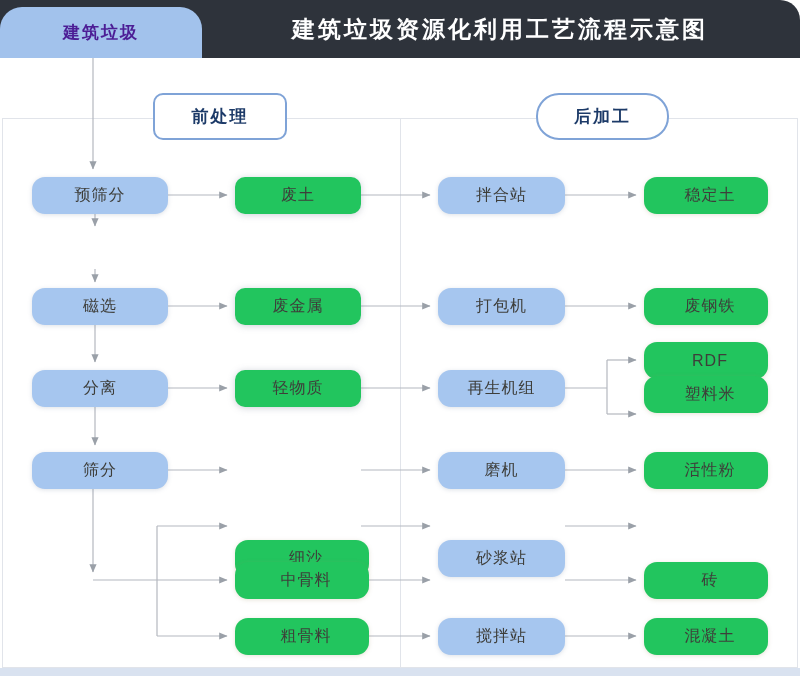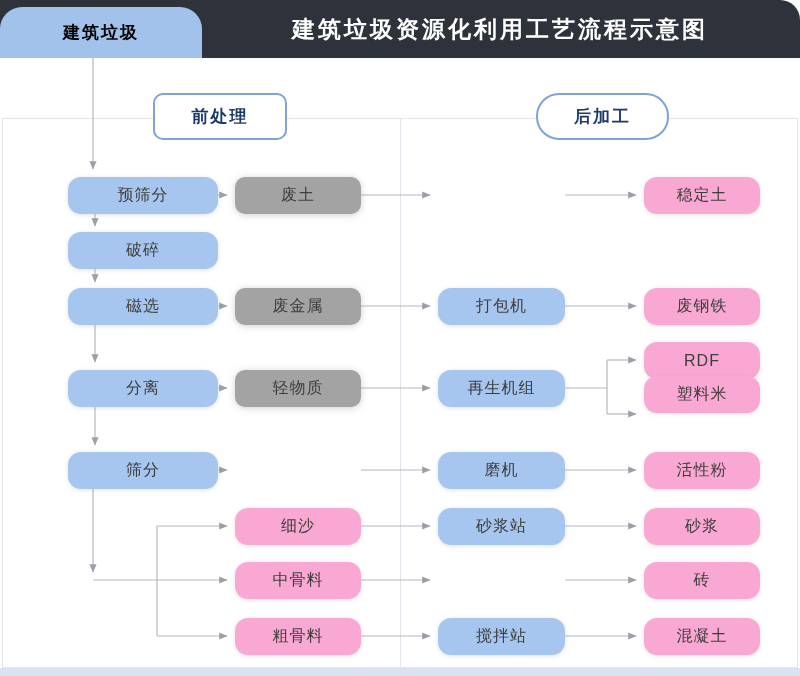--- a/index.html
+++ b/index.html
@@ -7,21 +7,21 @@
           font-family:"Liberation Sans","DejaVu Sans",sans-serif;}
 
   
   .titlebar{position:absolute;left:0;top:0;width:800px;height:58px;background:#2e333b;
             border-radius:0 20px 0 0;}
   .titlebar .title{position:absolute;left:200px;right:0;top:0;height:58px;
             display:flex;align-items:center;justify-content:center;
             color:#ffffff;font-size:23px;font-weight:bold;letter-spacing:3px;}
   .tab{position:absolute;left:0;top:7px;width:202px;height:51px;background:#a2c2ec;
        border-radius:22px 22px 0 0;display:flex;align-items:center;justify-content:center;
-       color:#000000;font-size:17px;font-weight:bold;letter-spacing:2px;}
+       color:#4c1d95;font-size:17px;font-weight:bold;letter-spacing:2px;}
 
   
   .frame{position:absolute;left:2px;right:2px;top:118px;bottom:8px;
          border:1px solid #e1e4ea;z-index:0;}
   .divider{position:absolute;left:400px;top:118px;bottom:8px;width:1px;background:#e1e4ea;z-index:0;}
   .footer{position:absolute;left:0;bottom:0;width:800px;height:8px;background:#d9e2f0;z-index:3;}
 
   
   .section{position:absolute;top:93px;height:43px;background:#ffffff;
            border:2px solid #7fa3d7;border-radius:10px;z-index:2;
@@ -31,29 +31,29 @@
   .sec-post{left:536px;width:129px;border-radius:23px;}
 
   
   svg.connectors{position:absolute;left:0;top:0;z-index:1;}
 
   
   .node{position:absolute;height:37px;z-index:2;border-radius:13px;
         display:flex;align-items:center;justify-content:center;
         font-size:16px;font-weight:500;color:#3e3e3a;letter-spacing:1px;}
   .blue{background:#a6c6ef;box-shadow:0 1px 4px rgba(120,135,160,.25);}
-  .yellow{background:#f9a8d4;box-shadow:0 1px 4px rgba(160,145,100,.25);}
-  .white{background:#a3a3a3;border-radius:10px;box-shadow:0 1px 7px rgba(110,120,140,.35);}
-  .c1{left:32px;width:150px;margin-left:36px;}
+  .yellow{background:#22c55e;box-shadow:0 1px 4px rgba(160,145,100,.25);padding-left:8px;}
+  .white{background:#22c55e;border-radius:10px;box-shadow:0 1px 7px rgba(110,120,140,.35);}
+  .c1{left:32px;width:136px;}
   .c2{left:235px;width:126px;}
   .c3{left:438px;width:127px;}
   .c4{left:644px;width:116px;}
   .r1{top:177px;} .r2{top:232px;} .r3{top:288px;text-align:center;}
   .r-rdf{top:342px;} .r4{top:370px;} .r-sl{top:376px;}
-  .r5{top:452px;} .r6{top:508px;} .r7{top:562px;} .r8{top:618px;}
+  .r5{top:452px;} .r6{top:540px;} .r7{top:562px;} .r8{top:618px;}
 </style>
 </head>
 <body>
 
 <div class="screen">
 
   <div class="titlebar">
     <div class="title">建筑垃圾资源化利用工艺流程示意图</div>
   </div>
   <div class="tab">建筑垃圾</div>
@@ -106,40 +106,39 @@
       <path d="M565 636 H 636" marker-end="url(#arw)"></path>
 
       <path d="M565 388 H 607"></path>
       <path d="M607 360 V 414"></path>
       <path d="M607 360 H 636" marker-end="url(#arw)"></path>
       <path d="M607 414 H 636" marker-end="url(#arw)"></path>
     </g>
   </svg>
 
   <div class="node blue c1 r1">预筛分</div>
-  <div class="node blue c1 r2">破碎</div>
   <div class="node blue c1 r3">磁选</div>
   <div class="node blue c1 r4">分离</div>
   <div class="node blue c1 r5">筛分</div>
 
   <div class="node white c2 r1">废土</div>
   <div class="node white c2 r3">废金属</div>
   <div class="node white c2 r4">轻物质</div>
   <div class="node yellow c2 r6">细沙</div>
   <div class="node yellow c2 r7">中骨料</div>
   <div class="node yellow c2 r8">粗骨料</div>
 
+  <div class="node blue c3 r1">拌合站</div>
   <div class="node blue c3 r3">打包机</div>
   <div class="node blue c3 r4">再生机组</div>
   <div class="node blue c3 r5">磨机</div>
   <div class="node blue c3 r6">砂浆站</div>
   <div class="node blue c3 r8">搅拌站</div>
 
   <div class="node yellow c4 r1">稳定土</div>
   <div class="node yellow c4 r3">废钢铁</div>
   <div class="node yellow c4 r-rdf">RDF</div>
   <div class="node yellow c4 r-sl">塑料米</div>
   <div class="node yellow c4 r5">活性粉</div>
-  <div class="node yellow c4 r6">砂浆</div>
   <div class="node yellow c4 r7">砖</div>
   <div class="node yellow c4 r8">混凝土</div>
 
 </div>
 
 </body></html>

